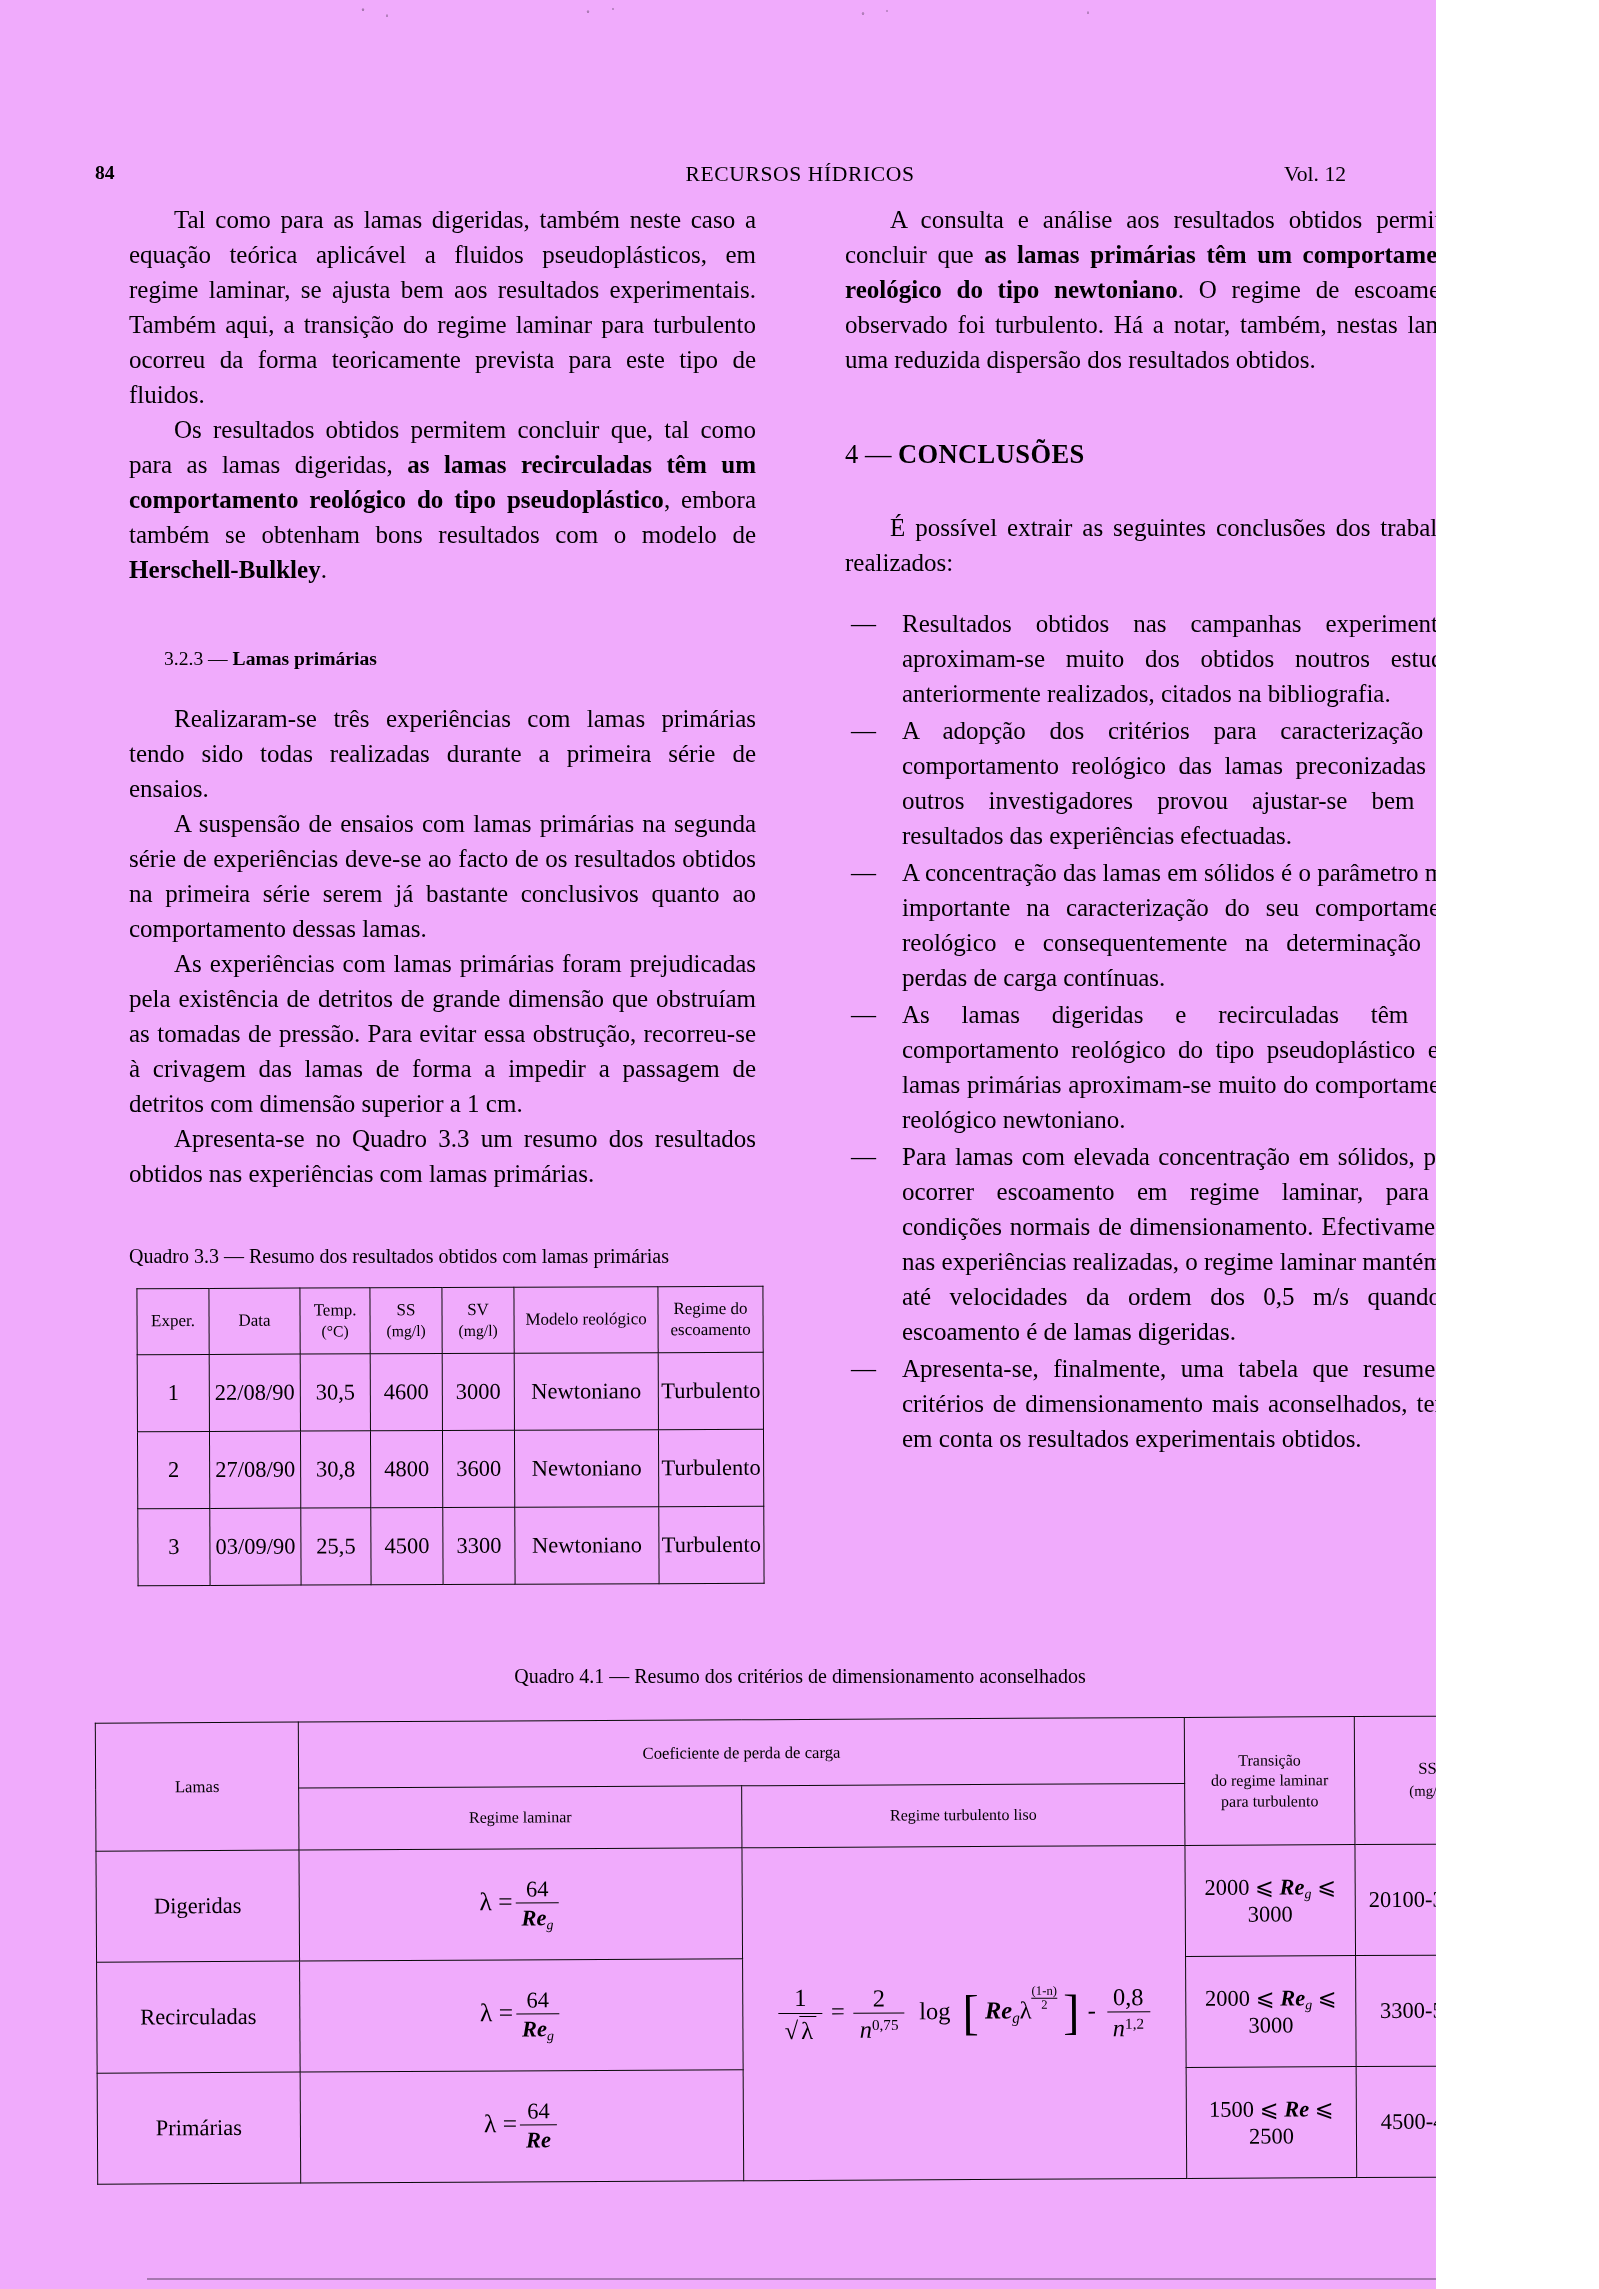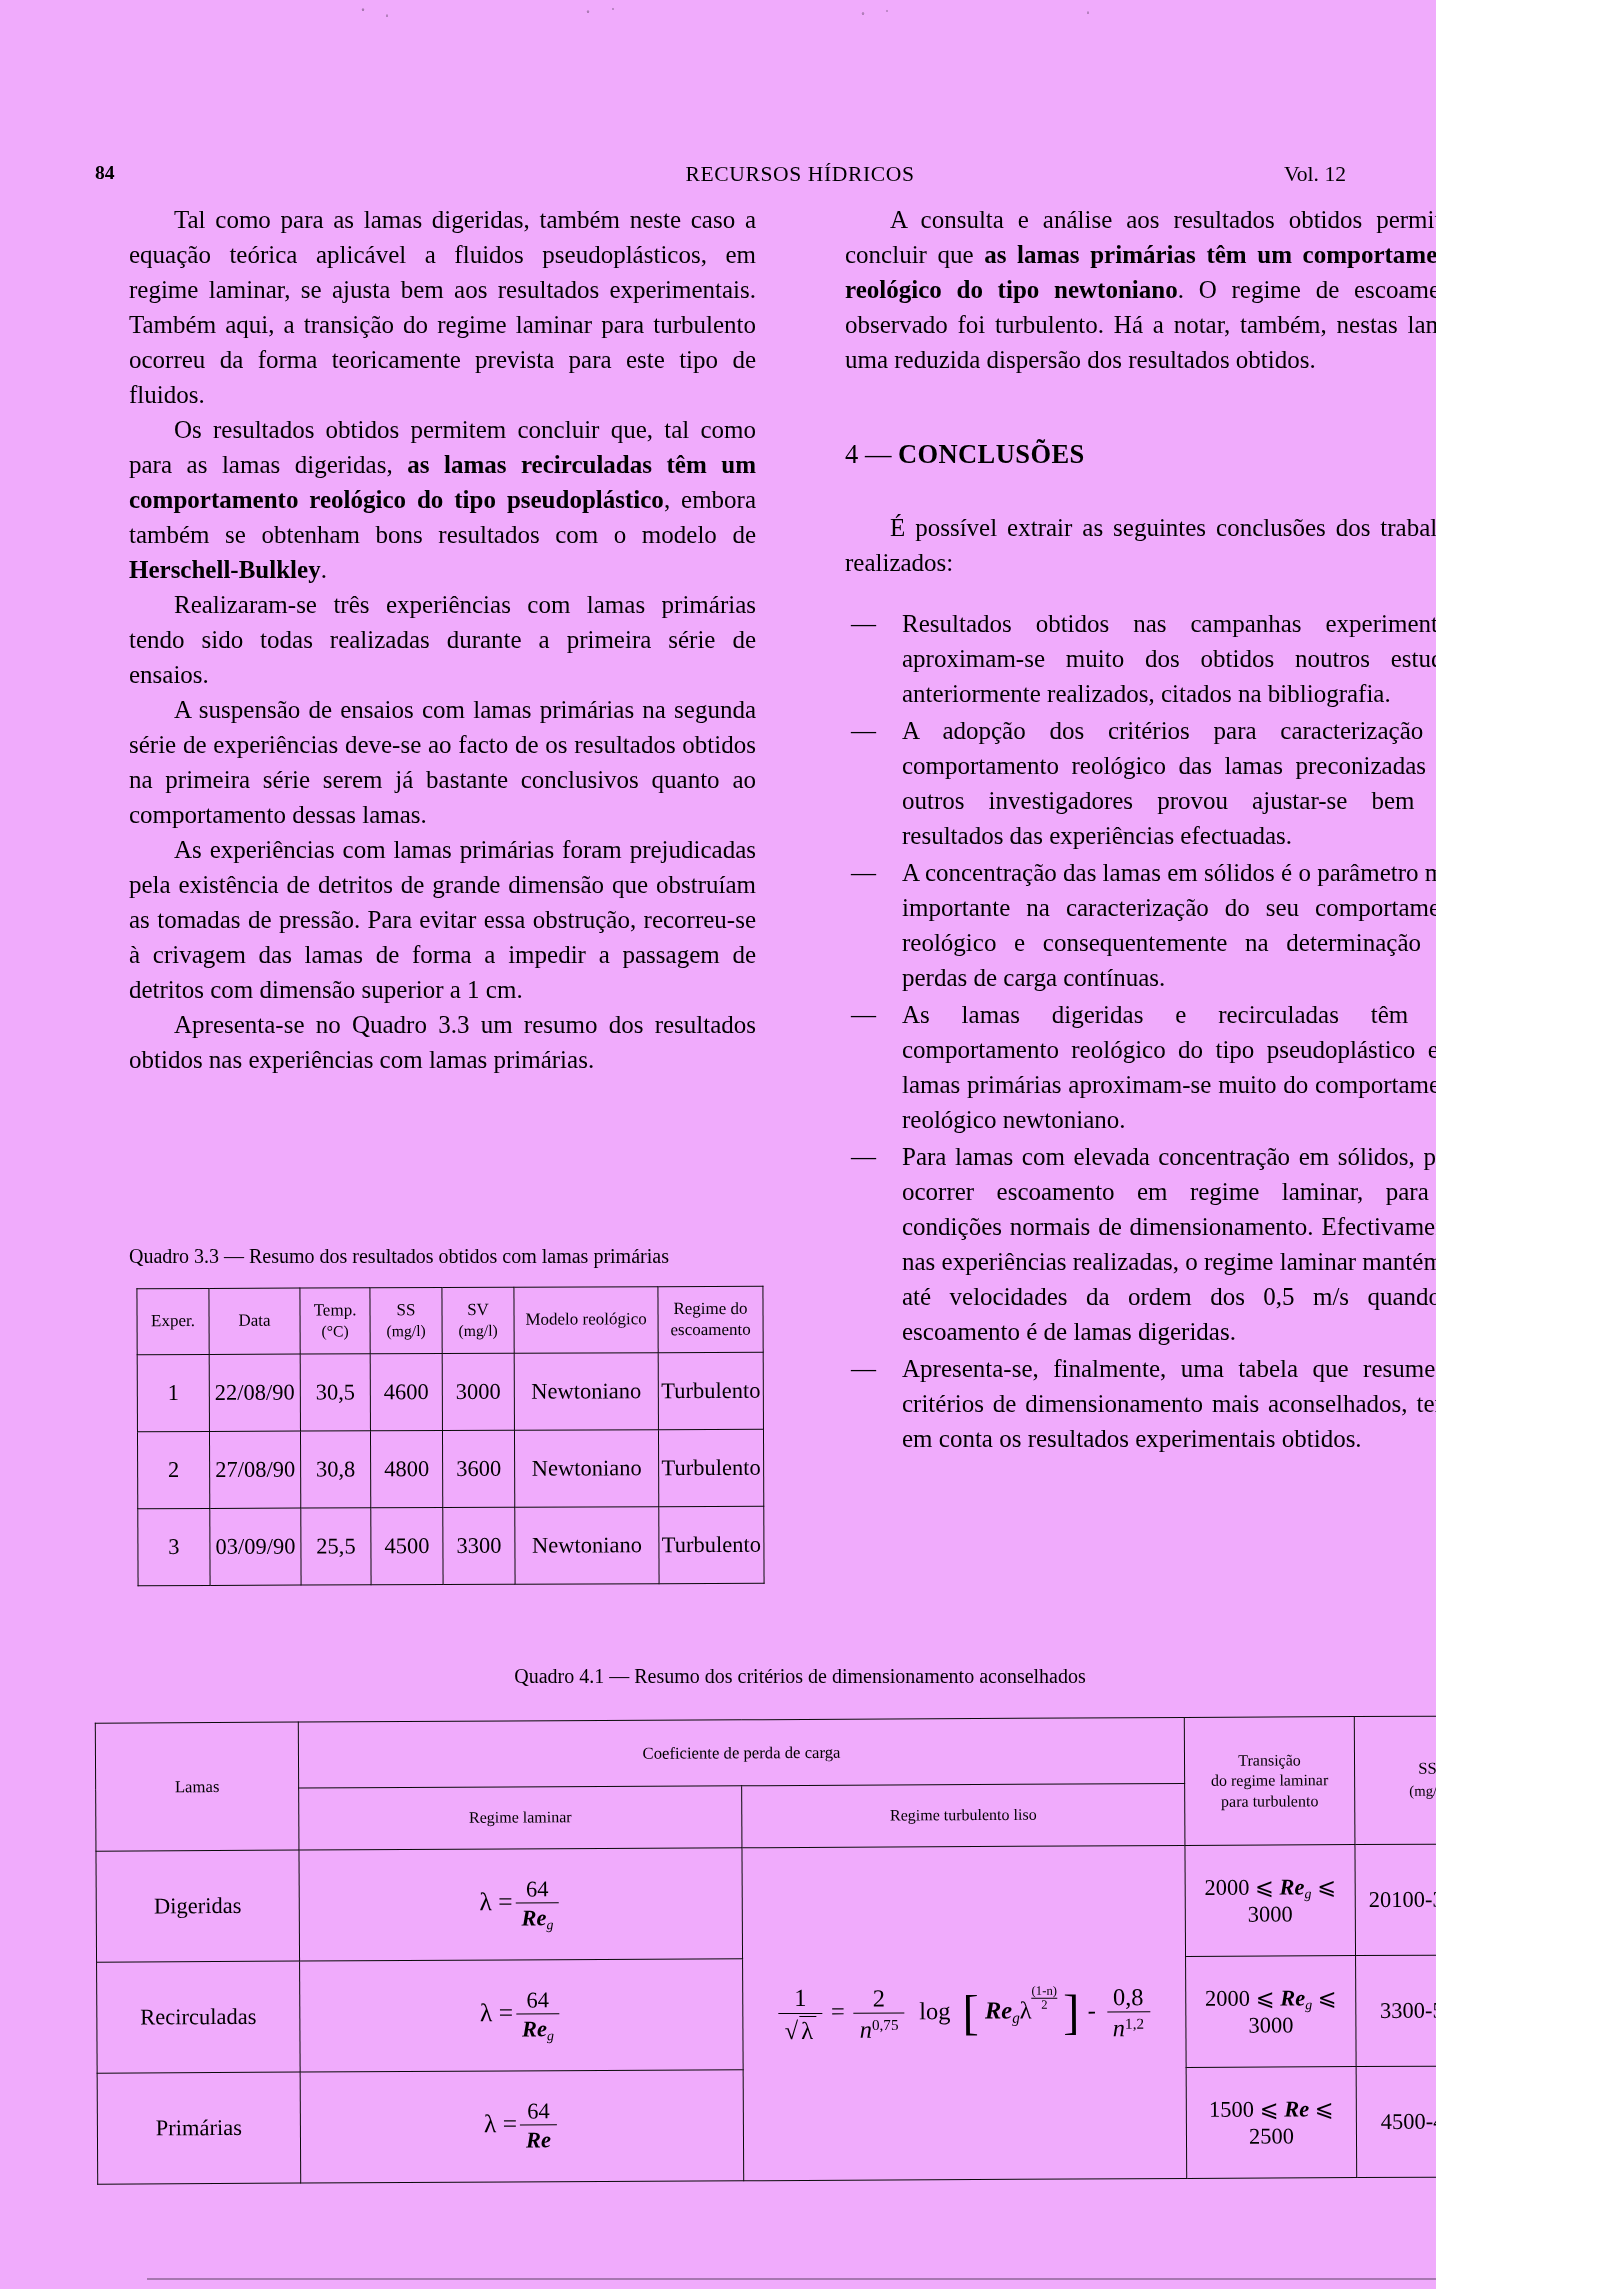--- a/index.html
+++ b/index.html
@@ -262,20 +262,24 @@
   <div class="runhead runhead-folio">84</div>
   <div class="runhead runhead-title">RECURSOS HÍDRICOS</div>
   <div class="runhead runhead-vol">Vol. 12</div>
 
   <div class="col col-left">
 
     <p>Tal como para as lamas digeridas, também neste caso a equação teórica aplicável a fluidos pseudoplásticos, em regime laminar, se ajusta bem aos resultados experimentais. Também aqui, a transição do regime laminar para turbulento ocorreu da forma teoricamente prevista para este tipo de fluidos.</p>
 
     <p><span>Os resultados obtidos permitem concluir que, tal como para as lamas digeridas, </span><b>as lamas recirculadas têm um comportamento reológico do tipo pseudoplástico</b><span>, embora também se obtenham bons resultados com o modelo de </span><b>Herschell-Bulkley</b><span>.</span></p>
 
+    <div class="subhead">
+      <span class="num">3.2.3 —</span>
+      <span class="ttl">Lamas primárias</span>
+    </div>
 
     <p>Realizaram-se três experiências com lamas primárias tendo sido todas realizadas durante a primeira série de ensaios.</p>
     <p>A suspensão de ensaios com lamas primárias na segunda série de experiências deve-se ao facto de os resultados obtidos na primeira série serem já bastante conclusivos quanto ao comportamento dessas lamas.</p>
     <p>As experiências com lamas primárias foram prejudicadas pela existência de detritos de grande dimensão que obstruíam as tomadas de pressão. Para evitar essa obstrução, recorreu-se à crivagem das lamas de forma a impedir a passagem de detritos com dimensão superior a 1 cm.</p>
     <p>Apresenta-se no Quadro 3.3 um resumo dos resultados obtidos nas experiências com lamas primárias.</p>
   </div>
 
   <div class="col col-right">
 
     <p><span>A consulta e análise aos resultados obtidos permitem concluir que </span><b>as lamas primárias têm um comportamento reológico do tipo newtoniano</b><span>. O regime de escoamento observado foi turbulento. Há a notar, também, nestas lamas, uma reduzida dispersão dos resultados obtidos.</span></p>

